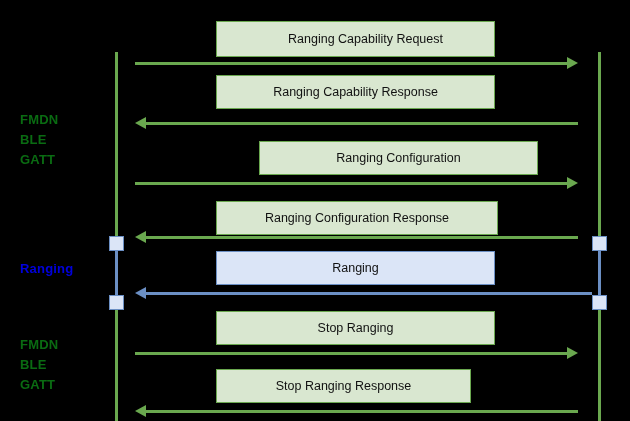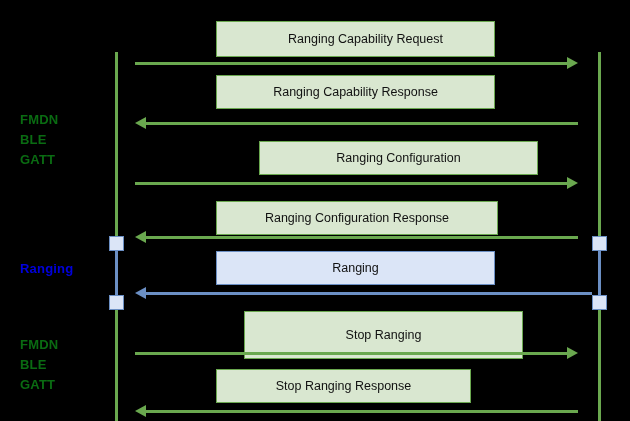--- a/index.html
+++ b/index.html
@@ -119,21 +119,21 @@
   <div class="activation" style="left:598px; top:242px; height:60px;"></div>
   <div class="anchor" style="left:109px; top:236px;"></div>
   <div class="anchor" style="left:109px; top:295px;"></div>
   <div class="anchor" style="left:592px; top:236px;"></div>
   <div class="anchor" style="left:592px; top:295px;"></div>
 
   <div class="msgbox blue" style="left:216px; top:251px; width:279px; height:34px;">Ranging</div>
   <div class="arrow blue" style="left:146px; top:292px; width:446px;"></div>
   <div class="arrowhead blue left" style="left:135px; top:287px;"></div>
 
-  <div class="msgbox green" style="left:216px; top:311px; width:279px; height:48px;margin-left:28px;">Stop Ranging</div>
+  <div class="msgbox green" style="left:216px; top:311px; width:279px; height:34px;">Stop Ranging</div>
   <div class="arrow green" style="left:135px; top:352px; width:432px;"></div>
   <div class="arrowhead green right" style="left:567px; top:347px;"></div>
 
   <div class="msgbox green" style="left:216px; top:369px; width:255px; height:34px;">Stop Ranging Response</div>
   <div class="arrow green" style="left:146px; top:410px; width:432px;"></div>
   <div class="arrowhead green left" style="left:135px; top:405px;"></div>
 
 </div>
 
 </body></html>

